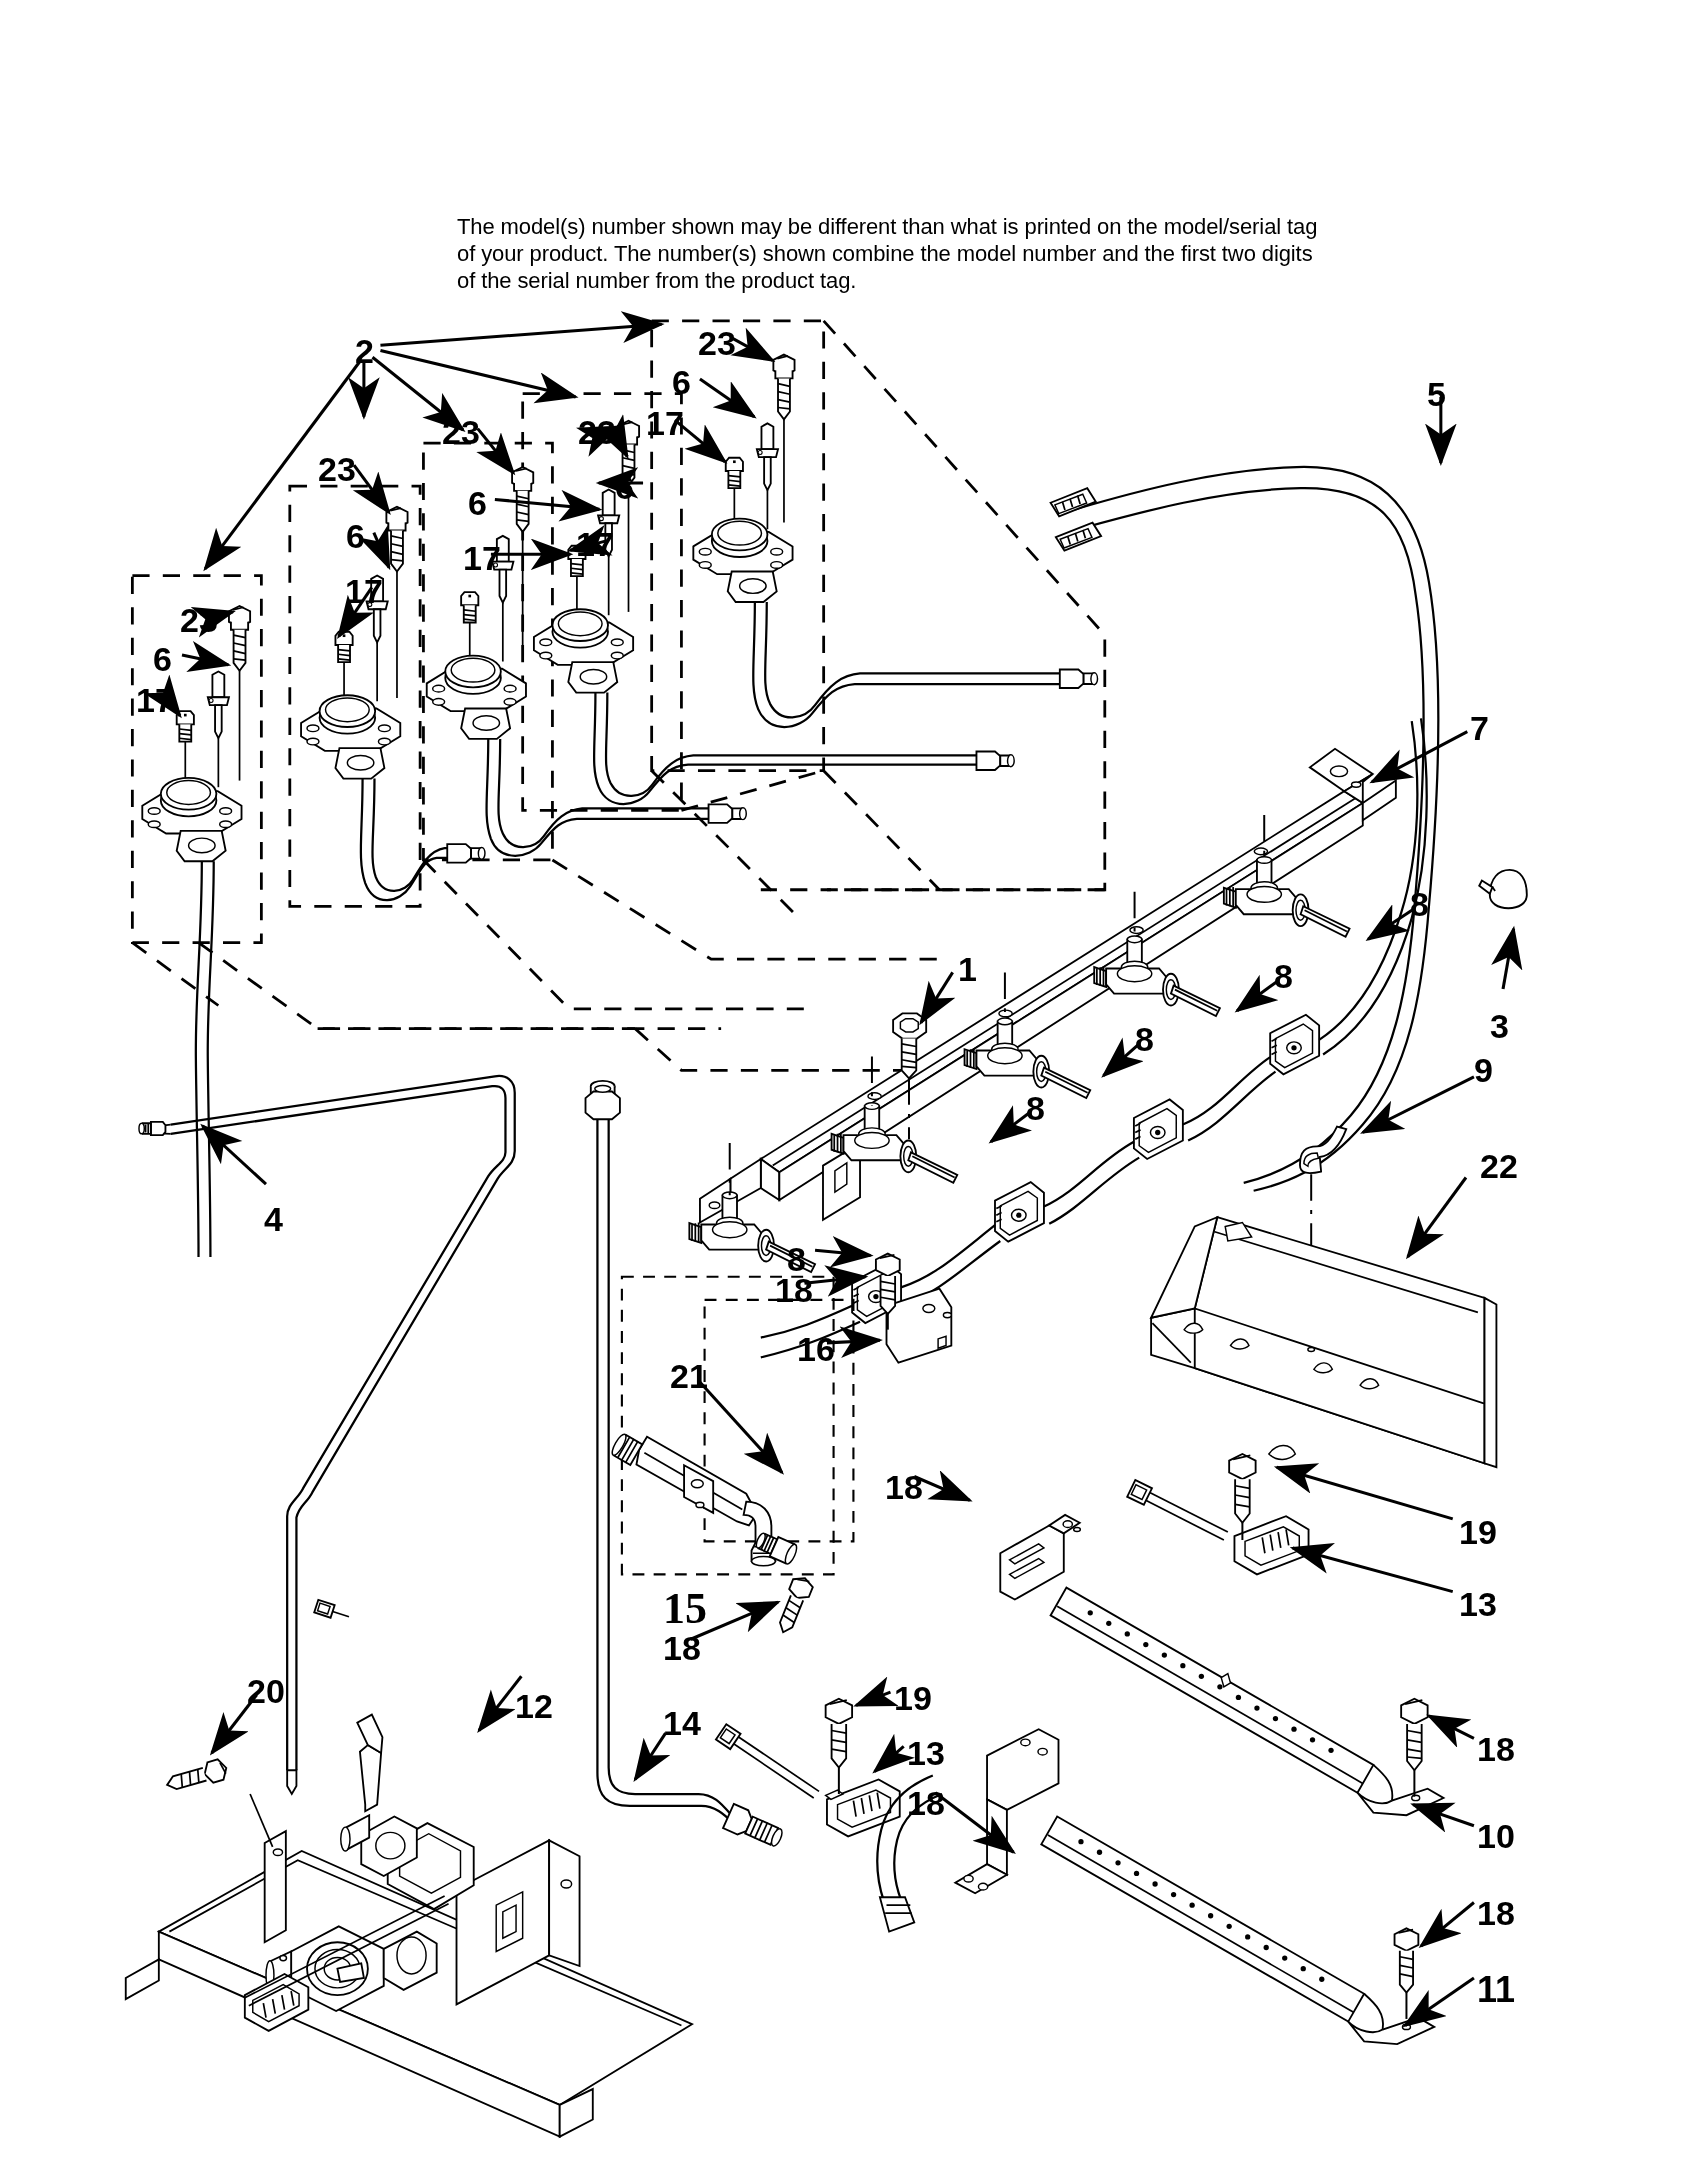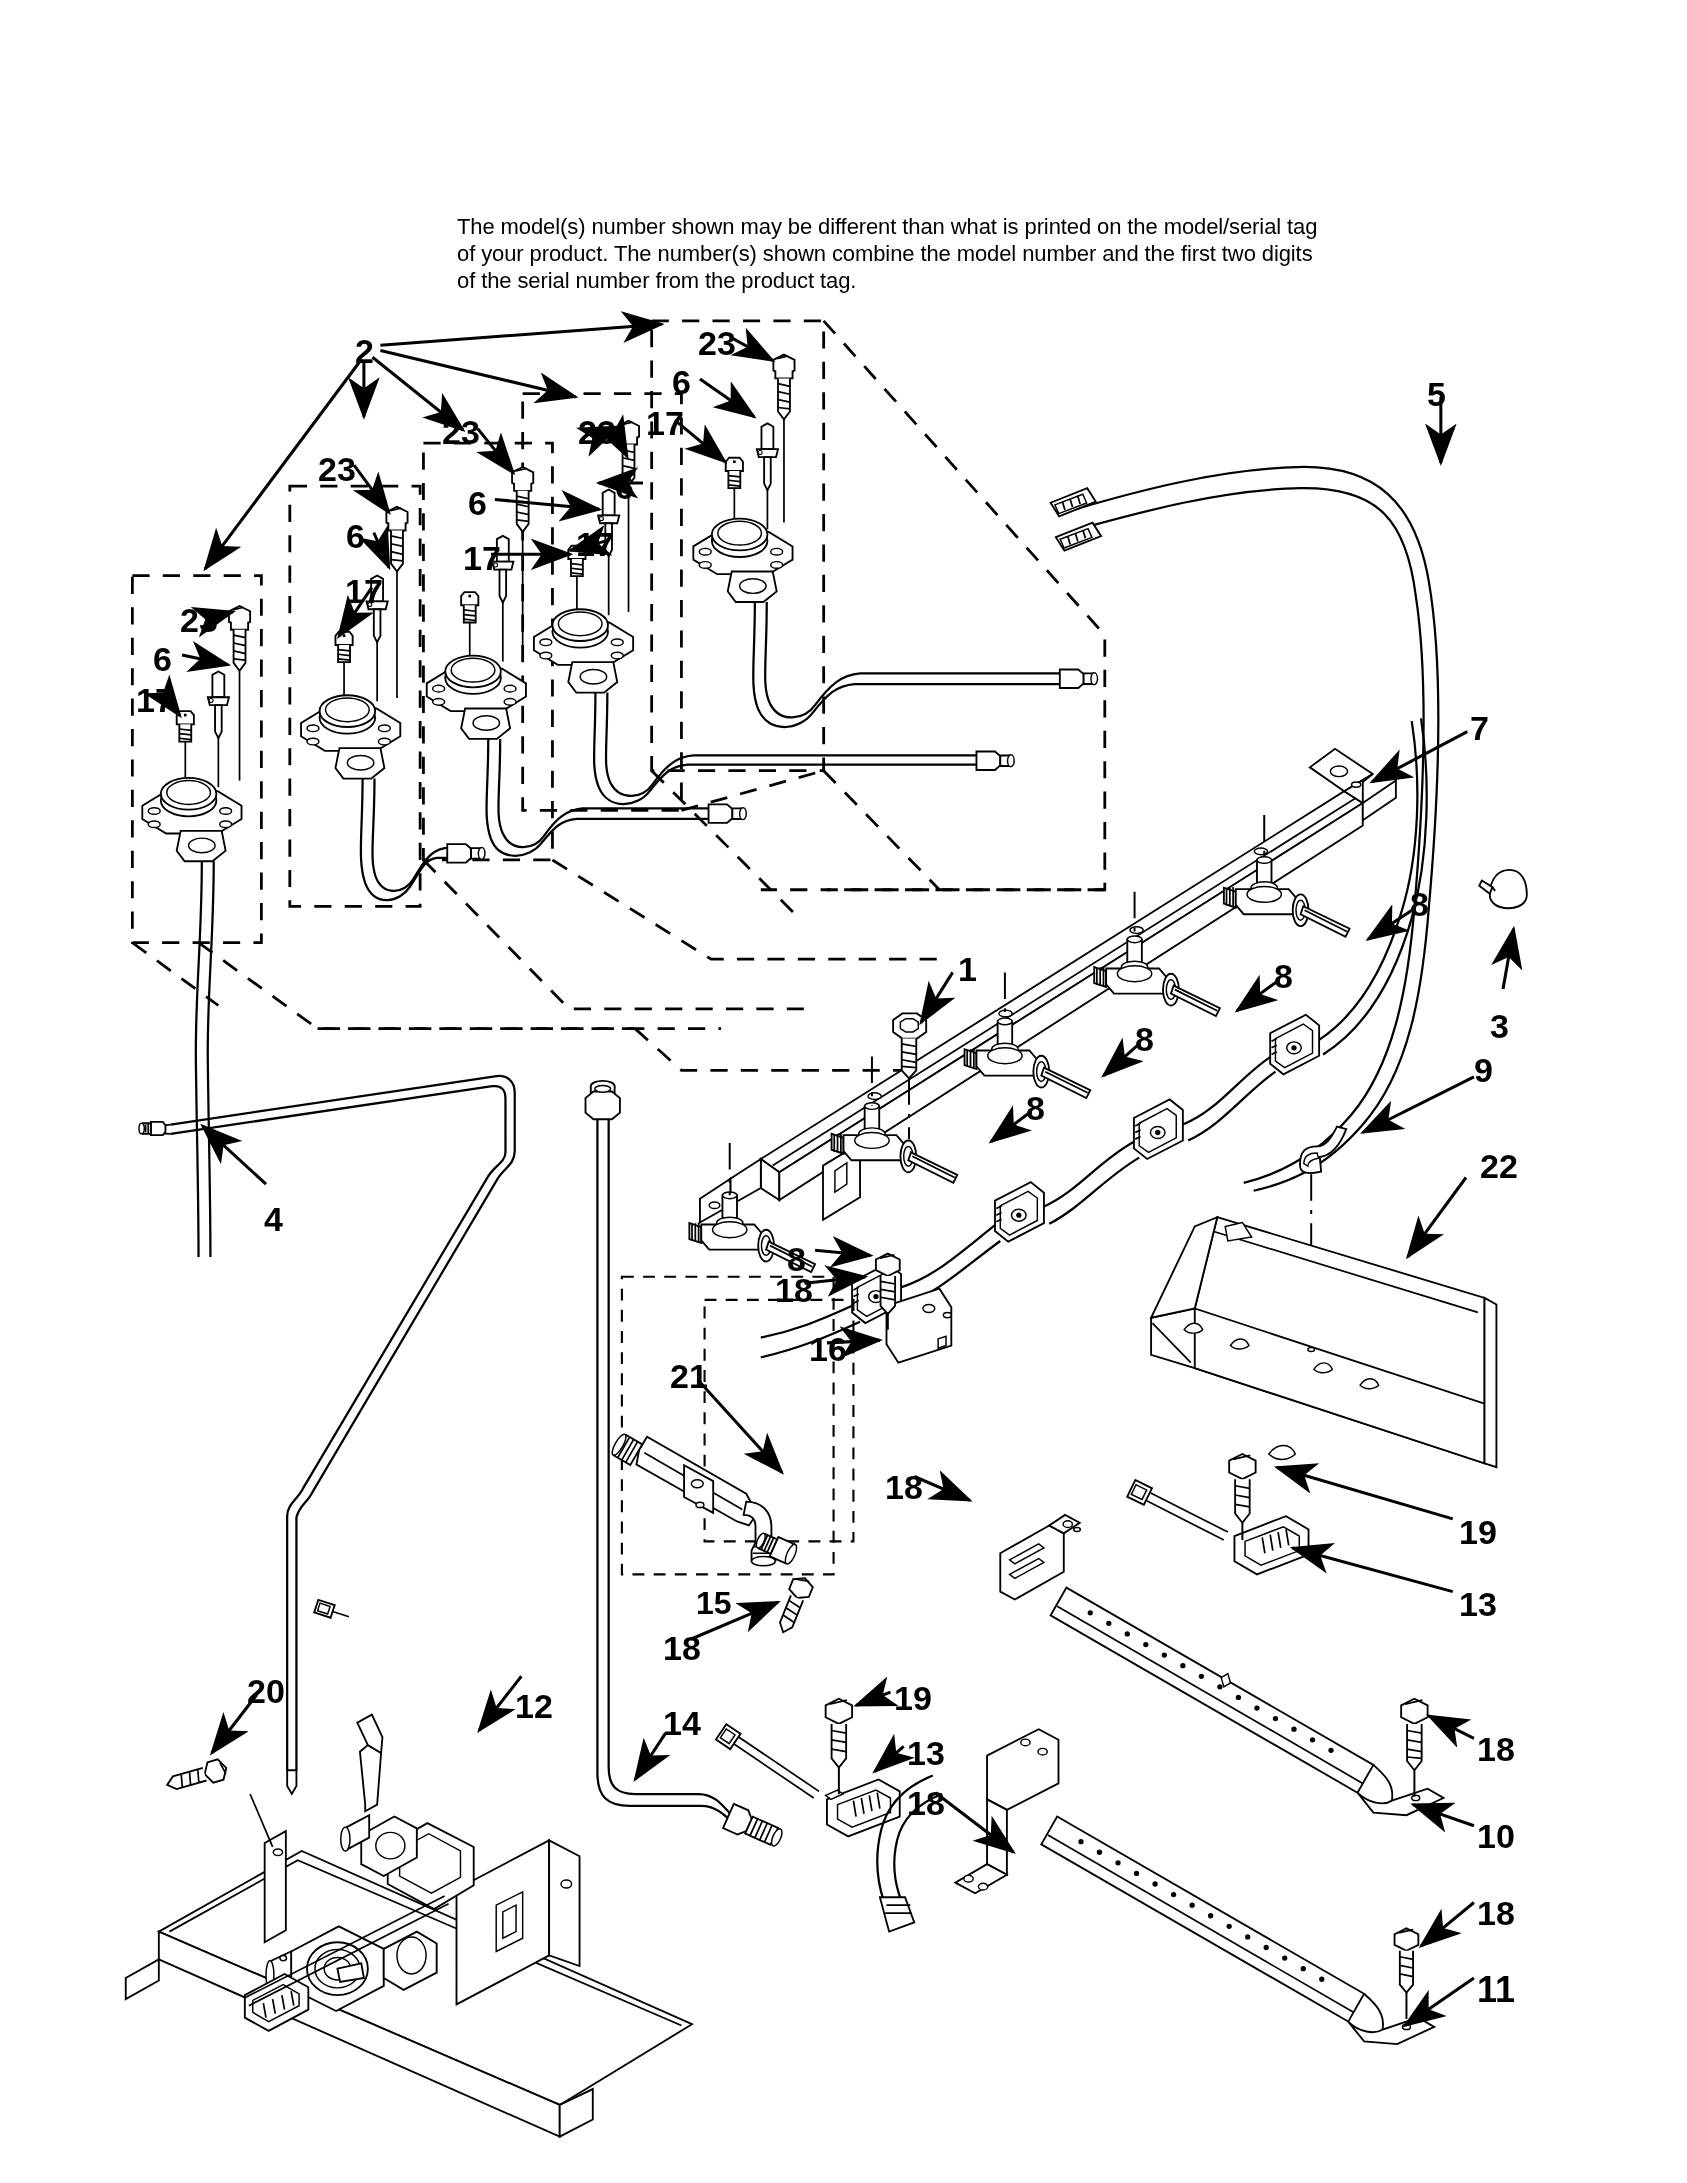--- a/index.html
+++ b/index.html
@@ -904,24 +904,24 @@
       <div class="cal" style="left: 1410px; top: 887px; font-size: 34px;">8</div>
       <div class="cal" style="left: 1274px; top: 959px; font-size: 34px;">8</div>
       <div class="cal" style="left: 1135px; top: 1022px; font-size: 34px;">8</div>
       <div class="cal" style="left: 1026px; top: 1091px; font-size: 34px;">8</div>
       <div class="cal" style="left: 787px; top: 1242px; font-size: 34px;">8</div>
       <div class="cal" style="left: 1490px; top: 1009px; font-size: 34px;">3</div>
       <div class="cal" style="left: 1474px; top: 1053px; font-size: 34px;">9</div>
       <div class="cal" style="left: 1464px; top: 1149px; font-size: 34px; margin-left: 16px;">22</div>
       <div class="cal" style="left: 264px; top: 1202px; font-size: 34px;">4</div>
       <div class="cal" style="left: 775px; top: 1273px; font-size: 34px;">18</div>
-      <div class="cal" style="left: 797px; top: 1332px; font-size: 34px; margin-left: 12px;">16</div>
+      <div class="cal" style="left: 797px; top: 1332px; font-size: 34px;">16</div>
       <div class="cal" style="left: 670px; top: 1359px; font-size: 34px;">21</div>
       <div class="cal" style="left: 885px; top: 1470px; font-size: 34px;">18</div>
-      <div class="cal" style="left: 696px; top: 1587px; font-size: 32px;">15</div>
+      <div class="cal" style="left: 663px; top: 1587px; font-size: 44px; font-family: Liberation Serif, serif;">15</div>
       <div class="cal" style="left: 663px; top: 1631px; font-size: 34px;">18</div>
       <div class="cal" style="left: 663px; top: 1706px; font-size: 34px;">14</div>
       <div class="cal" style="left: 1459px; top: 1515px; font-size: 34px;">19</div>
       <div class="cal" style="left: 1459px; top: 1587px; font-size: 34px;">13</div>
       <div class="cal" style="left: 894px; top: 1681px; font-size: 34px;">19</div>
       <div class="cal" style="left: 907px; top: 1736px; font-size: 34px;">13</div>
       <div class="cal" style="left: 907px; top: 1786px; font-size: 34px;">18</div>
       <div class="cal" style="left: 1477px; top: 1732px; font-size: 34px;">18</div>
       <div class="cal" style="left: 1477px; top: 1819px; font-size: 34px;">10</div>
       <div class="cal" style="left: 1477px; top: 1896px; font-size: 34px;">18</div>

